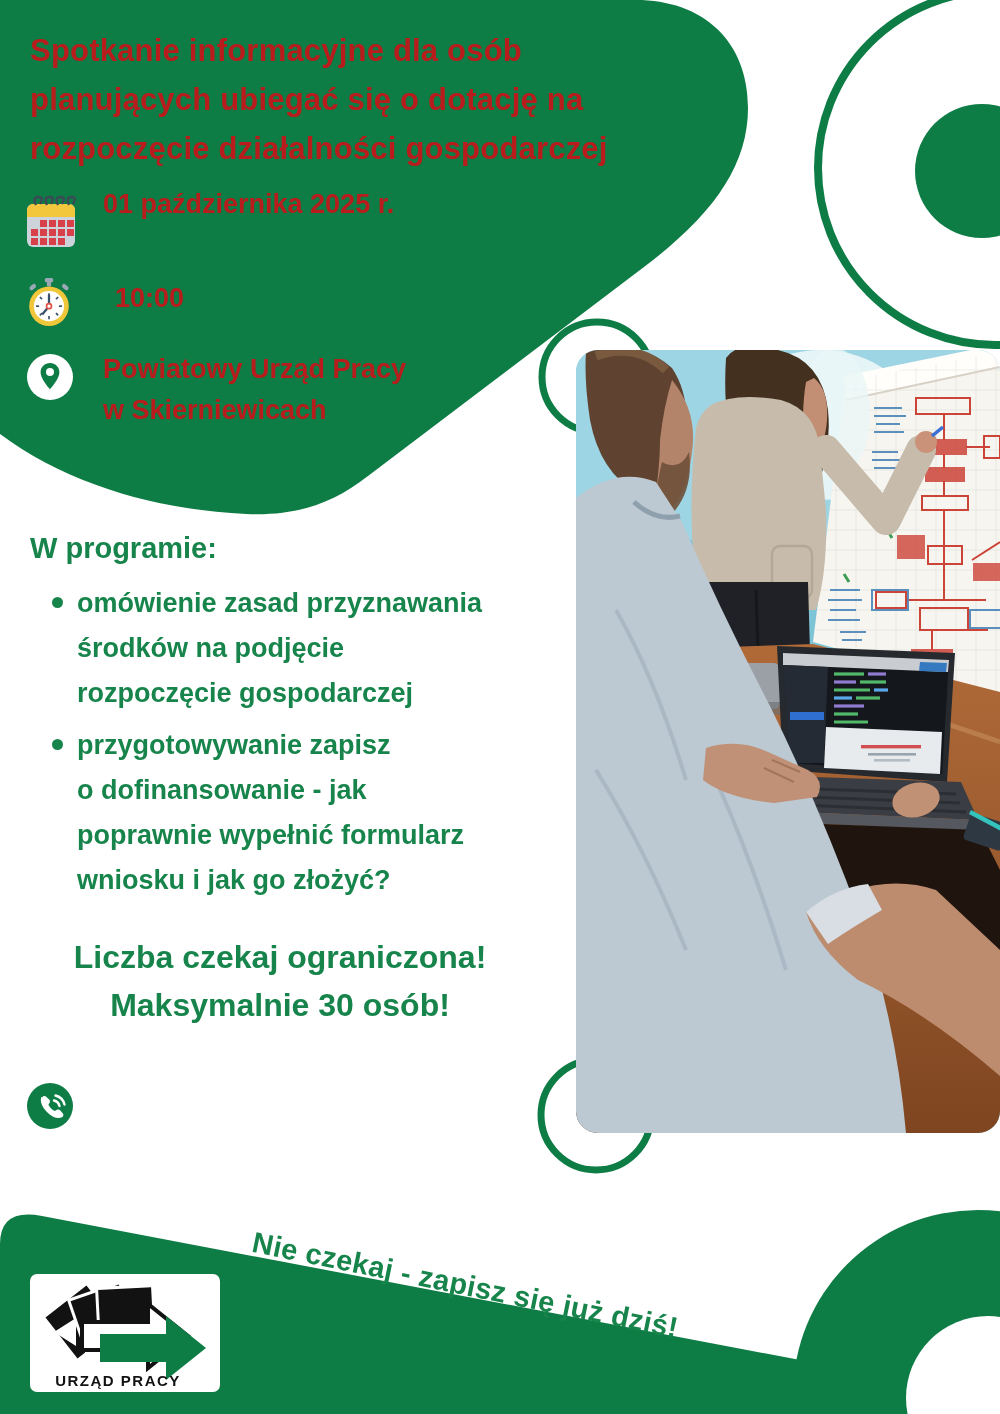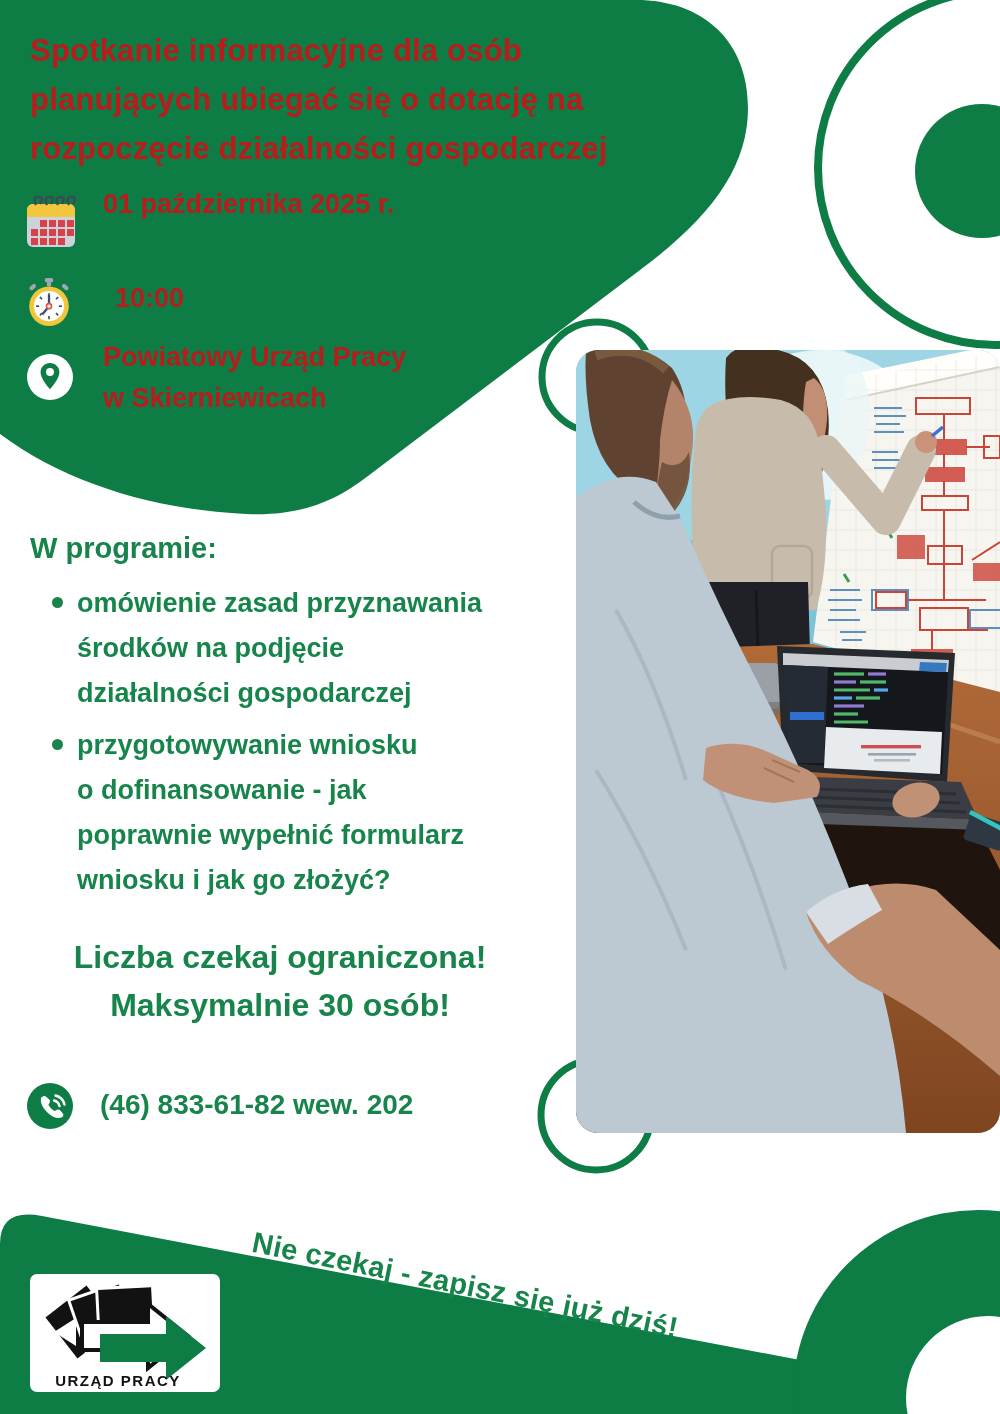--- a/index.html
+++ b/index.html
@@ -98,57 +98,56 @@
     <line x1="24" y1="28" x2="24" y2="17" stroke="#39506b" stroke-width="2.2"></line>
     <line x1="24" y1="28" x2="17.5" y2="36" stroke="#39506b" stroke-width="2.2"></line>
     <circle cx="24" cy="28" r="2.4" fill="#ffffff" stroke="#e05348" stroke-width="1.6"></circle>
   </svg>
   <div class="layer abs detail-text white-b" style="left:103px;top:283px;margin-left:12px;">10:00</div>
 
   <svg class="icon" style="left:27px;top:354px;" width="46" height="46" viewBox="0 0 46 46">
     <circle cx="23" cy="23" r="23" fill="#ffffff"></circle>
     <path fill="#0e7c45" d="M23 9c-5.2 0-9.4 4.1-9.4 9.2 0 6.9 9.4 17 9.4 17s9.4-10.1 9.4-17C32.4 13.1 28.2 9 23 9zm0 13a4 4 0 1 1 0-8 4 4 0 0 1 0 8z"></path>
   </svg>
-  <div class="layer abs detail-text white-b loc" style="left:103px;top:337px;">
+  <div class="layer abs detail-text white-b loc" style="left:103px;top:349px;">
     <div>Powiatowy Urząd Pracy</div>
     <div>w Skierniewicach</div>
   </div>
 
   <div class="layer abs prog-head green-b">W programie:</div>
 
   <div class="prog-item green-b layer" style="top:581px;">
     <span class="dot"></span>
     <div class="lines">
       <div>omówienie zasad przyznawania</div>
       <div>środków na podjęcie</div>
-      <div>działalności gospodarczej</div>
+      <div>rozpoczęcie gospodarczej</div>
     </div>
   </div>
 
   <div class="prog-item green-b layer" style="top:723px;">
     <span class="dot"></span>
     <div class="lines">
-      <div>przygotowywanie wniosku</div>
+      <div>przygotowywanie zapisz</div>
       <div>o dofinansowanie - jak</div>
       <div>poprawnie wypełnić formularz</div>
       <div>wniosku i jak go złożyć?</div>
     </div>
   </div>
 
   <div class="layer abs capacity green-b">
     <div>Liczba czekaj ograniczona!</div>
     <div>Maksymalnie 30 osób!</div>
   </div>
 
   <svg class="icon" style="left:27px;top:1083px;" width="46" height="46" viewBox="0 0 46 46">
     <circle cx="23" cy="23" r="23" fill="#0e7c45"></circle>
     <path fill="#ffffff" d="M14.5 13.8c-2 4.6 0.7 10.4 5.4 15.1 4.7 4.7 10.5 7.4 15.1 5.4 1.4-.6 1.9-2.4 0.9-3.7l-2.8-3.3c-.8-.9-2.1-1.1-3.1-.5l-2.2 1.3c-2.6-1.5-4.9-3.7-6.4-6.4l1.3-2.2c.6-1 .4-2.3-.5-3.1l-3.3-2.8c-1.2-1-3-.6-3.6.9z"></path>
     <path d="M27 17.5 a7.5 7.5 0 0 1 5.5 5.5 M28.5 12.5 a12.5 12.5 0 0 1 9 9" stroke="#ffffff" stroke-width="2.4" fill="none" stroke-linecap="round"></path>
   </svg>
-  <div class="layer abs phone-text green-b">(46) 833-61-82 wew. 202</div>
 
   <div class="layer abs cta green-b">Nie czekaj - zapisz się już dziś!</div>
 
   <svg class="logo-box" viewBox="0 0 190 118">
     <rect x="0" y="0" width="190" height="118" rx="7" fill="#ffffff"></rect>
     <g fill="#121212">
       <rect x="26" y="22" width="52" height="52" transform="rotate(-38 52 48)"></rect>
       <rect x="46" y="16" width="54" height="54" transform="rotate(-19 73 43)" stroke="#ffffff" stroke-width="3"></rect>
       <rect x="68" y="13" width="56" height="56" transform="rotate(-3 96 41)" stroke="#ffffff" stroke-width="3"></rect>
     </g>

